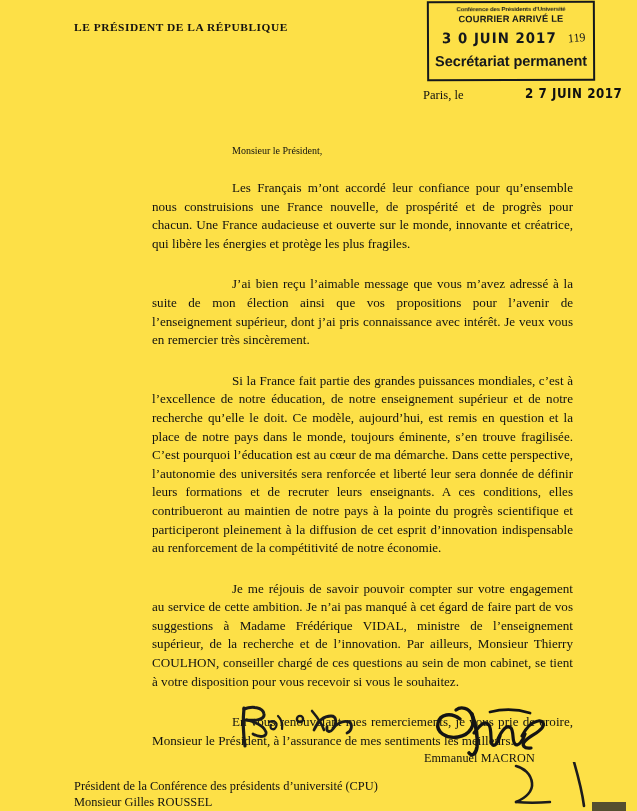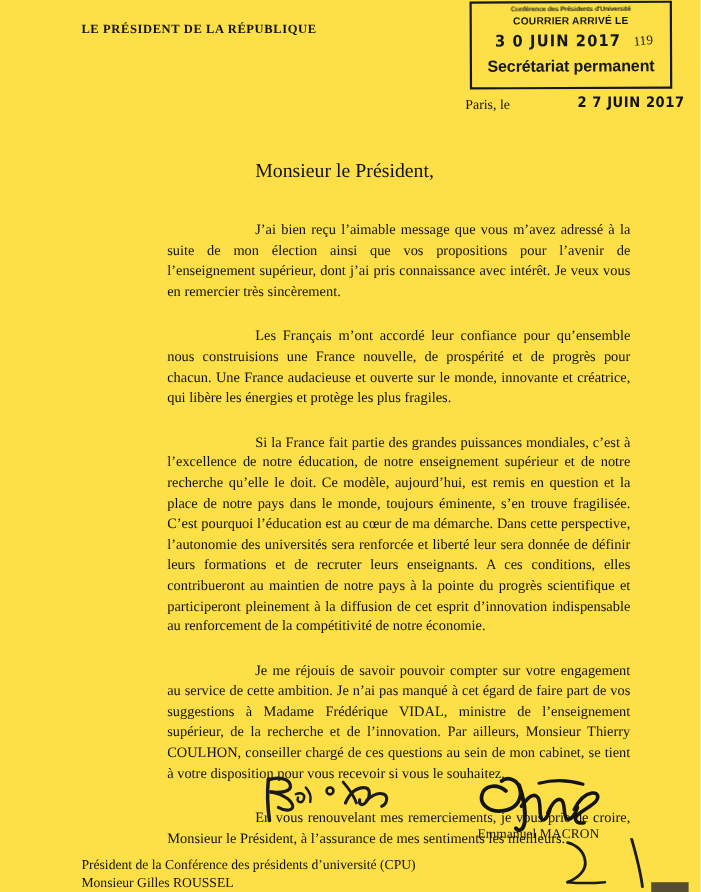--- a/index.html
+++ b/index.html
@@ -29,21 +29,21 @@
     font-weight: 700;
     color: #14120f;
     white-space: nowrap;
   }
 
   
   .stamp {
     position: absolute;
     left: 427px;
     top: 1px;
-    width: 184px;
+    width: 168px;
     height: 80px;
     border: 2px solid #15181c;
     box-sizing: border-box;
     background: transparent;
     font-family: "Liberation Sans", "DejaVu Sans", sans-serif;
     color: #15181c;
     transform: rotate(-0.25deg);
   }
   .stamp-org {
     position: absolute;
@@ -129,22 +129,22 @@
   }
 
   
   .body-block {
     position: absolute;
     left: 152px;
     top: 145px;
     width: 421px;
   }
   .salutation {
-    font-size: 18px;
-    margin: 0 0 34px 80px;
+    font-size: 10px;
+    margin: 0 0 23px 80px;
   }
   .para {
     margin: 0 0 22px 0;
     font-size: 13.1px;
     line-height: 18.6px;
     text-align: justify;
     text-indent: 80px;
     hyphens: none;
   }
   .para:last-child { margin-bottom: 0; }
@@ -162,21 +162,21 @@
   }
   .sig-main {
     position: absolute;
     left: 432px;
     top: 703px;
     width: 118px;
     height: 56px;
   }
   .sig-name {
     position: absolute;
-    left: 434px;
+    left: 424px;
     top: 751px;
     font-size: 12.2px;
     letter-spacing: 0.1px;
     white-space: nowrap;
   }
 
   
   .addressee {
     position: absolute;
     left: 74px;
@@ -222,23 +222,23 @@
   </div>
 
   <div class="dateline">
     <span class="dateline-city">Paris, le</span>
     <span class="dateline-stamped">2 7 JUIN 2017</span>
   </div>
 
   <div class="body-block">
     <div class="salutation">Monsieur le Président,</div>
 
+    <p class="para">Les Français m’ont accordé leur confiance pour qu’ensemble nous construisions une France nouvelle, de prospérité et de progrès pour chacun. Une France audacieuse et ouverte sur le monde, innovante et créatrice, qui libère les énergies et protège les plus fragiles.</p>
+
     <p class="para">J’ai bien reçu l’aimable message que vous m’avez adressé à la suite de mon élection ainsi que vos propositions pour l’avenir de l’enseignement supérieur, dont j’ai pris connaissance avec intérêt. Je veux vous en remercier très sincèrement.</p>
-
-    <p class="para">Les Français m’ont accordé leur confiance pour qu’ensemble nous construisions une France nouvelle, de prospérité et de progrès pour chacun. Une France audacieuse et ouverte sur le monde, innovante et créatrice, qui libère les énergies et protège les plus fragiles.</p>
 
     <p class="para">Si la France fait partie des grandes puissances mondiales, c’est à l’excellence de notre éducation, de notre enseignement supérieur et de notre recherche qu’elle le doit. Ce modèle, aujourd’hui, est remis en question et la place de notre pays dans le monde, toujours éminente, s’en trouve fragilisée. C’est pourquoi l’éducation est au cœur de ma démarche. Dans cette perspective, l’autonomie des universités sera renforcée et liberté leur sera donnée de définir leurs formations et de recruter leurs enseignants. A ces conditions, elles contribueront au maintien de notre pays à la pointe du progrès scientifique et participeront pleinement à la diffusion de cet esprit d’innovation indispensable au renforcement de la compétitivité de notre économie.</p>
 
     <p class="para">Je me réjouis de savoir pouvoir compter sur votre engagement au service de cette ambition. Je n’ai pas manqué à cet égard de faire part de vos suggestions à Madame Frédérique VIDAL, ministre de l’enseignement supérieur, de la recherche et de l’innovation. Par ailleurs, Monsieur Thierry COULHON, conseiller chargé de ces questions au sein de mon cabinet, se tient à votre disposition pour vous recevoir si vous le souhaitez.</p>
 
     <p class="para closing">En vous renouvelant mes remerciements, je vous prie de croire, Monsieur le Président, à l’assurance de mes sentiments les meilleurs.</p>
   </div>
 
   <div class="sig-annotation">
     <svg viewBox="0 0 130 48" width="130" height="48" aria-hidden="true">

